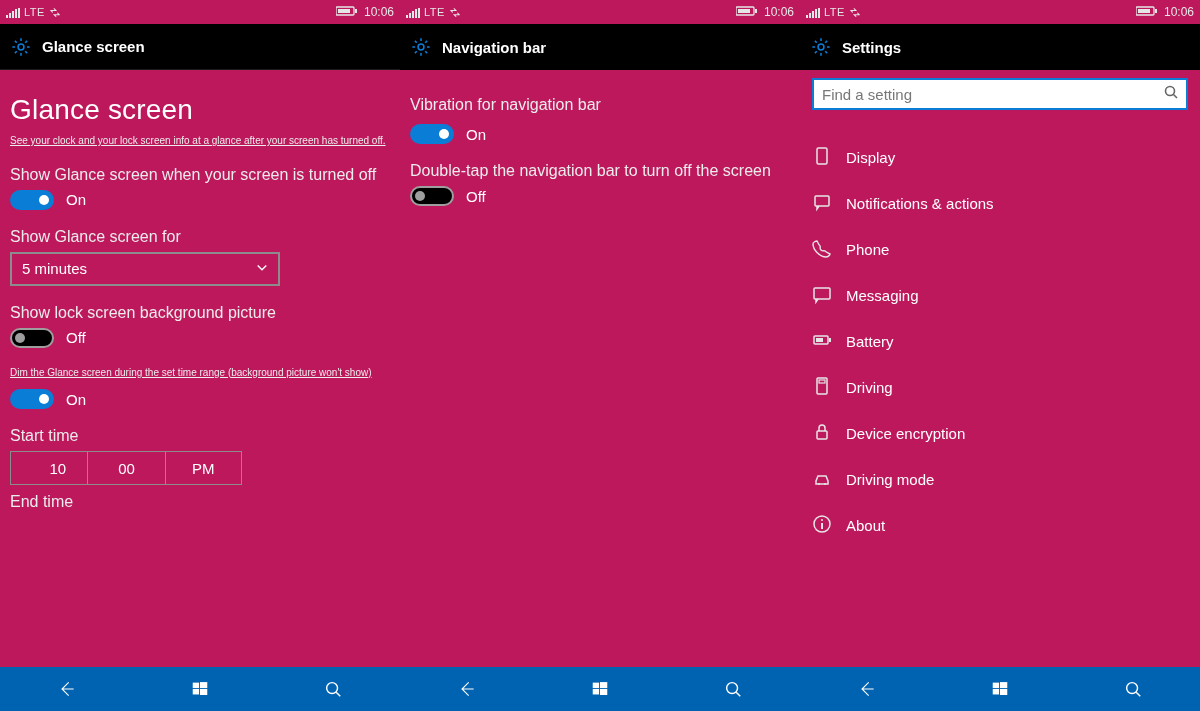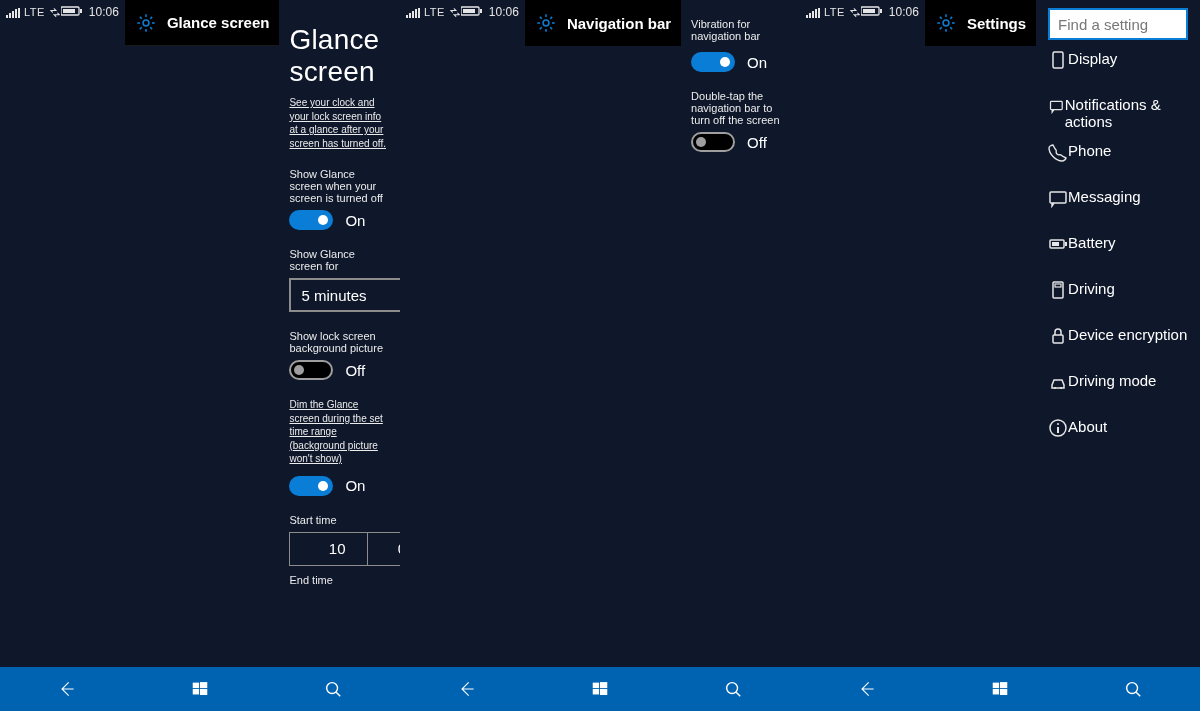--- a/index.html
+++ b/index.html
@@ -1,40 +1,40 @@
 <!DOCTYPE html>
 <html><head>
 <meta charset="utf-8">
 <style>
   * { box-sizing: border-box; margin: 0; padding: 0; }
   html, body { width: 1200px; height: 711px; background: #000; overflow: hidden; font-family: "Segoe UI", Arial, sans-serif; }
   body { display: flex; flex-direction: column; }
   .panes { display: flex; flex: 1; min-height: 0; }
-  .pane { width: 400px; height: 667px; background: #0f172a; color: #fff; display: flex; flex-direction: row; position: relative; }
+  .pane { width: 400px; height: 667px; background: #be185d; color: #fff; display: flex; flex-direction: column; position: relative; }
   .pane + .pane { }
 
   
   .status { height: 24px; display: flex; align-items: center; padding: 0 6px; font-size: 12px; color: #e6e6e6; }
   .status .left { display: flex; align-items: center; gap: 4px; }
   .status .right { margin-left: auto; display: flex; align-items: center; gap: 6px; }
   .signal { width: 14px; height: 10px; display: inline-block; }
   .lte { font-size: 11px; letter-spacing: 0.5px; }
   .extra-icon { width: 12px; height: 12px; display: inline-block; }
 
   
   .header { height: 46px; display: flex; align-items: center; gap: 10px; padding: 0 10px; background: #000; }
   .pane.with-strip .header { border-bottom: 1px solid #1a1a1a; }
   .gear { width: 22px; height: 22px; color: #0a7dd6; }
   .header-title { font-size: 15px; font-weight: 600; color: #fff; }
 
   
   .content { flex: 1; overflow: hidden; padding: 10px 10px 0 10px; }
   .h1 { font-size: 28px; font-weight: 300; margin: 14px 0 8px 0; letter-spacing: 0.2px; }
   .desc { font-size: 10px; line-height: 1.35; color: #ececec; margin-bottom: 18px; max-width: 380px; text-decoration: underline; }
-  .setting-label { font-size: 11px; margin-bottom: 6px; color: #ececec; }
+  .setting-label { font-size: 16px; margin-bottom: 6px; color: #ececec; margin-top: 8px; }
   .row { margin-bottom: 18px; }
 
   
   .toggle { display: flex; align-items: center; gap: 12px; }
   .switch { width: 44px; height: 20px; border-radius: 10px; position: relative; cursor: pointer; border: 2px solid transparent; }
   .switch.on { background: #0a7dd6; }
   .switch.off { background: #000; border: 2px solid #9e9e9e; }
   .knob { width: 10px; height: 10px; border-radius: 50%; position: absolute; top: 50%; transform: translateY(-50%); }
   .switch.on .knob { background: #fff; right: 3px; }
   .switch.off .knob { background: #9e9e9e; left: 3px; }
@@ -52,21 +52,21 @@
   .time-seg.p { width: 78px; }
 
   
   .search-wrap { padding: 4px 4px 10px 4px; }
   .search { height: 32px; border: 2px solid #0a7dd6; background: #fff; display: flex; align-items: center; padding: 0 8px; }
   .search input { flex: 1; border: none; outline: none; font-size: 15px; color: #444; background: transparent; }
   .search input::placeholder { color: #777; }
   .search-icon { width: 14px; height: 14px; color: #666; }
   .category { font-size: 15px; padding: 6px 0 10px 2px; }
   .list { display: flex; flex-direction: column; }
-  .list-item { display: flex; align-items: flex-start; height: 46px; padding: 0 4px; cursor: pointer; }
+  .list-item { display: flex; align-items: flex-end; gap: 14px; height: 46px; padding: 0 4px; cursor: pointer; }
   .li-icon { width: 20px; height: 20px; color: #e6e6e6; display: flex; align-items: center; justify-content: center; }
   .li-label { font-size: 15px; }
 
   
   .navbar { width: 1200px; height: 44px; background: #0063b1; display: flex; }
   .nav-third { width: 400px; display: flex; align-items: center; justify-content: space-around; }
   .nav-btn { width: 60px; height: 44px; display: flex; align-items: center; justify-content: center; color: #fff; cursor: pointer; }
   .nav-btn svg { width: 20px; height: 20px; }
 </style>
 </head>

